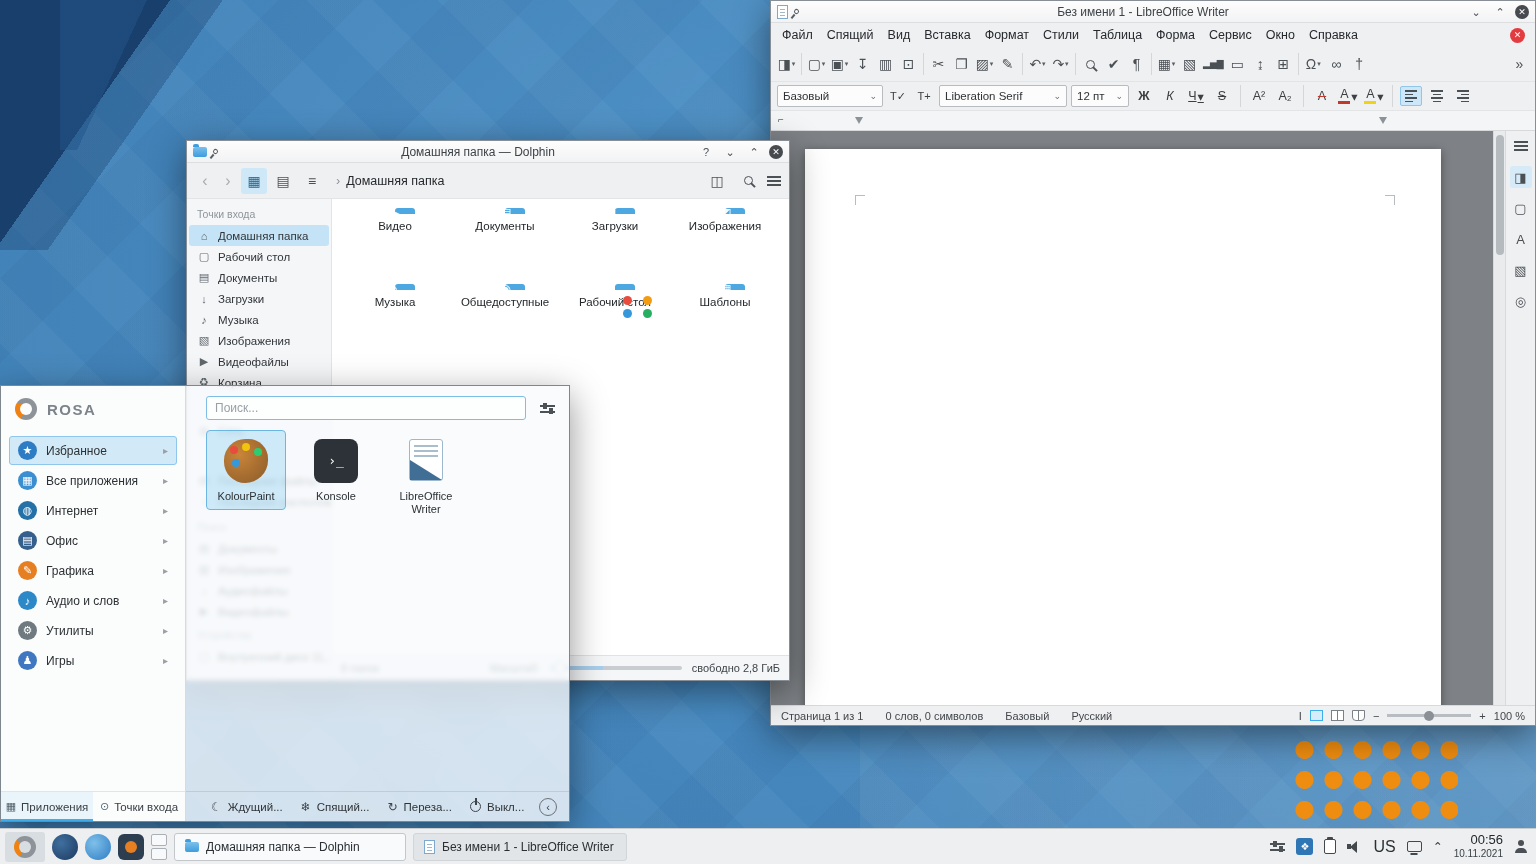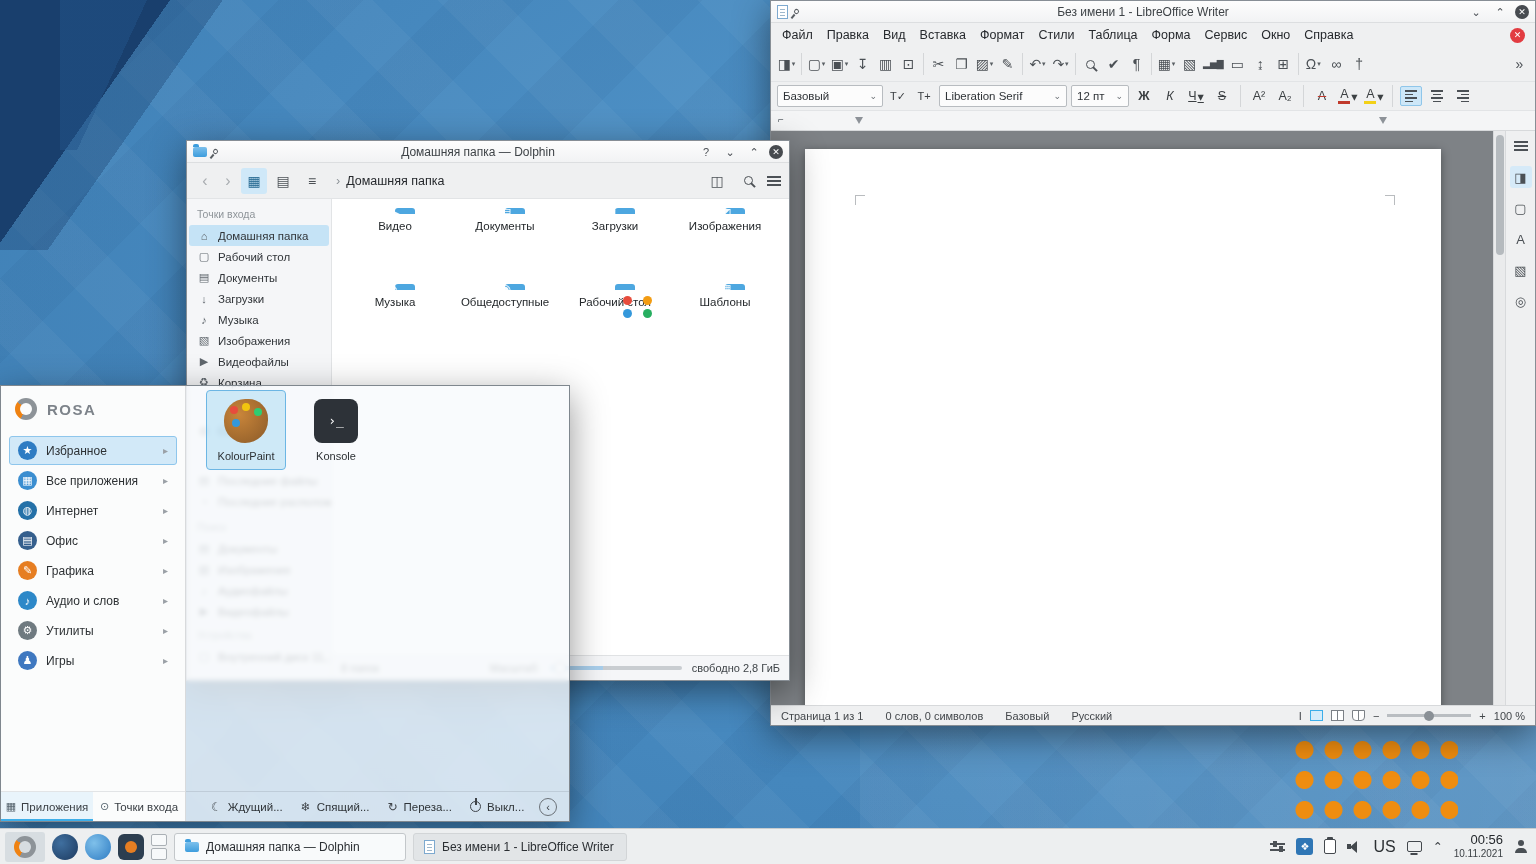--- a/index.html
+++ b/index.html
@@ -283,21 +283,21 @@
   <div class="titlebar">
     <span class="mini-writer"></span>
     <span class="pin"></span>
     <span class="title">Без имени 1 - LibreOffice Writer</span>
     <span style="margin-left:auto" class="wc">⌄</span>
     <span class="wc">⌃</span>
     <span class="close-c">✕</span>
   </div>
   <div class="lo-menubar">
     <span class="lo-menu-item">Файл</span>
-    <span class="lo-menu-item">Правка</span>
+    <span class="lo-menu-item">Спящий</span>
     <span class="lo-menu-item">Вид</span>
     <span class="lo-menu-item">Вставка</span>
     <span class="lo-menu-item">Формат</span>
     <span class="lo-menu-item">Стили</span>
     <span class="lo-menu-item">Таблица</span>
     <span class="lo-menu-item">Форма</span>
     <span class="lo-menu-item">Сервис</span>
     <span class="lo-menu-item">Окно</span>
     <span class="lo-menu-item">Справка</span>
     <span class="doc-close">✕</span>
@@ -694,35 +694,45 @@
           <span class="mtab-ic">▦</span>
           <span>Приложения</span>
         </div>
       <div class="mtab">
           <span class="mtab-ic">⊙</span>
           <span>Точки входа</span>
         </div>
     </div>
   </div>
   <div class="menu-right">
+    <div class="menu-search-row">
+      <input class="search-input" placeholder="Поиск..." style="">
+      <span class="icon-filter"></span>
+    </div>
     <div class="menu-apps">
       <div class="app-cell sel">
         <span class="app-icon kp-icon">
             <span class="kd kd1"></span>
             <span class="kd kd2"></span>
             <span class="kd kd3"></span>
             <span class="kd kd4"></span>
           </span>
         <span>KolourPaint</span>
       </div>
       <div class="app-cell">
         <span class="app-icon kons-icon">
             <span class="kons-g">›_</span>
           </span>
         <span>Konsole</span>
+      </div>
+      <div class="app-cell">
+        <span class="app-icon">
+            <span class="lo-icon" style="display:block"></span>
+          </span>
+        <span>LibreOffice Writer</span>
       </div>
     </div>
     <div class="menu-session">
       <div class="sess-btn">
           <span class="sess-ic">☾</span>
           <span>Ждущий...</span>
         </div>
       <div class="sess-btn">
           <span class="sess-ic">❄</span>
           <span>Спящий...</span>

